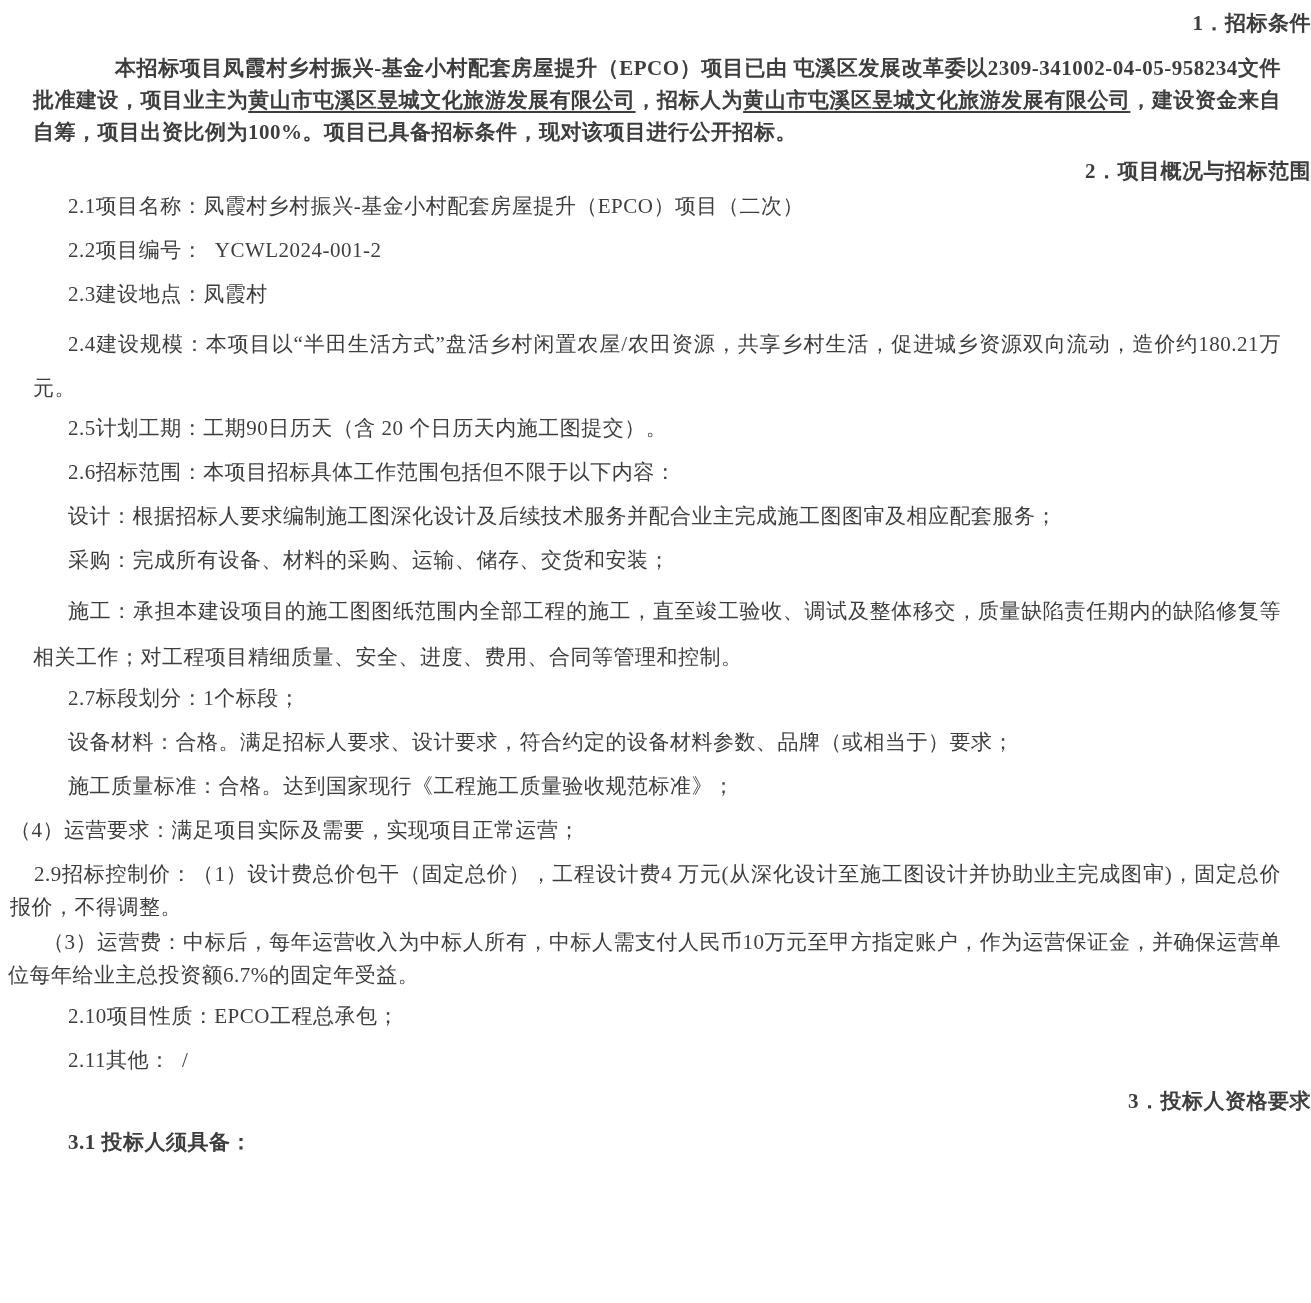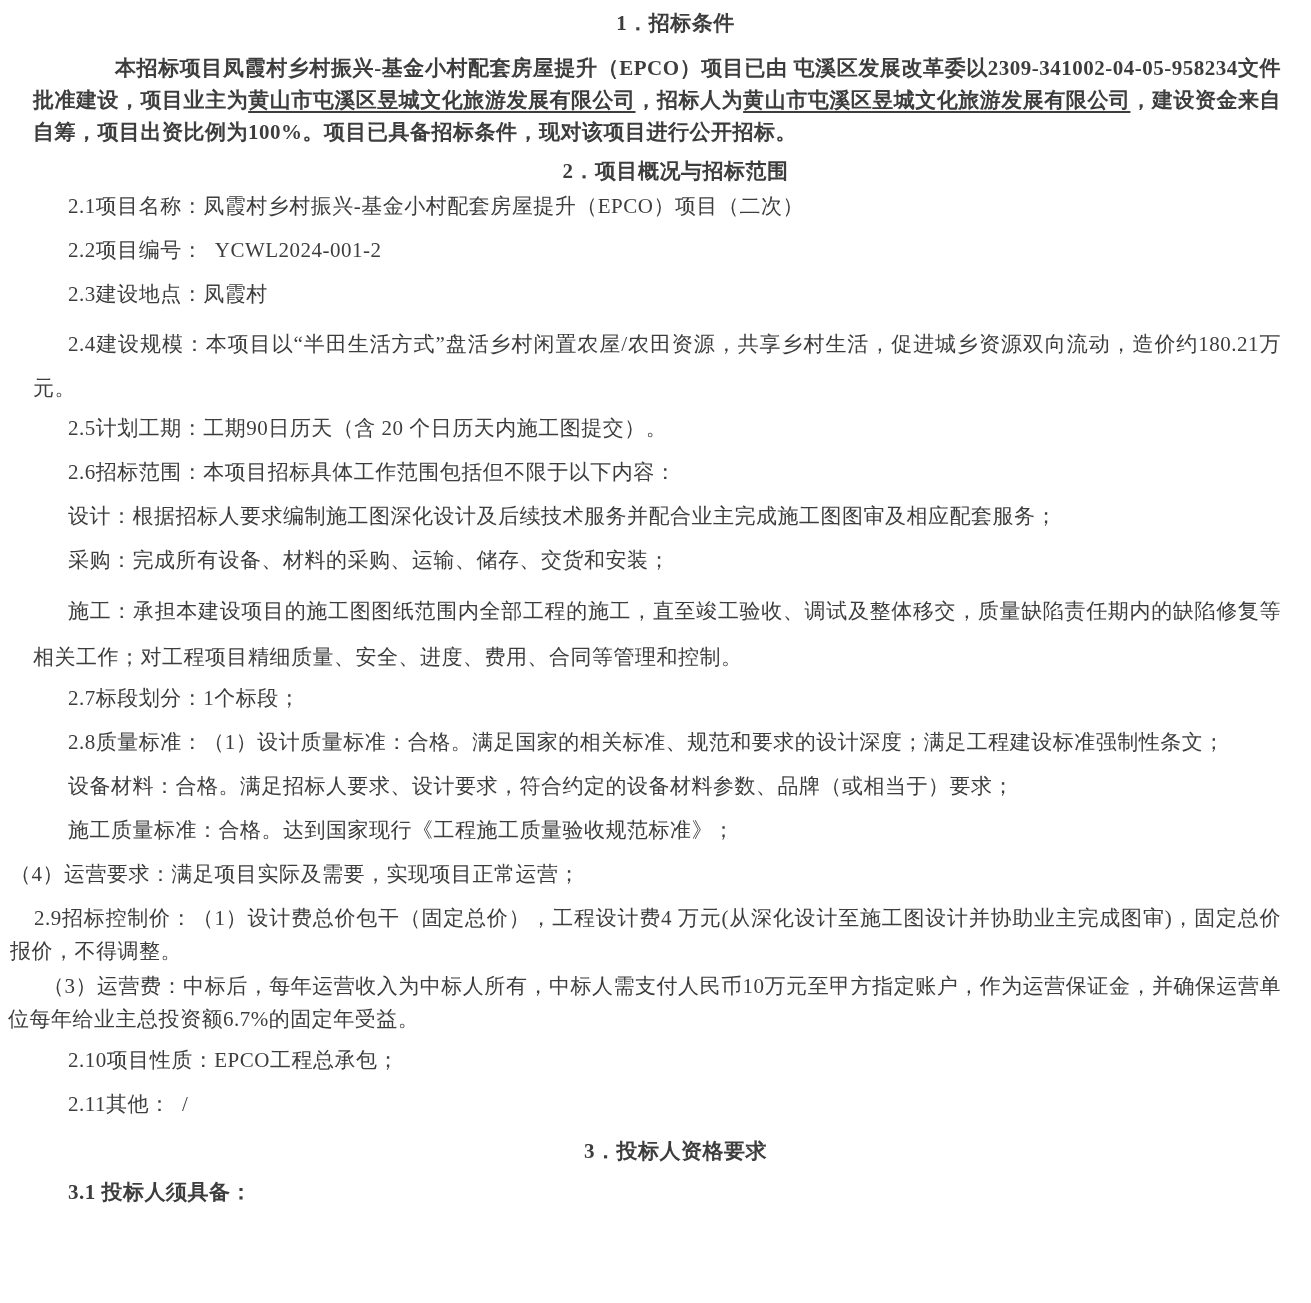--- a/index.html
+++ b/index.html
@@ -27,41 +27,41 @@
     white-space: pre-wrap;
     word-break: break-all;
   }
   .heading {
     font-weight: 700;
     font-size: 21px;
     margin: 0 0 14px 0;
     padding-left: 40px;
     text-indent: 0;
     line-height: 30px;
-    text-align: center;
+    text-align: right;
   }
   .h2m { margin-bottom: 4px; }
   .h3m { margin-bottom: 10px; }
   .intro {
     text-indent: 82px;
     line-height: 32px;
     margin-bottom: 8px;
     font-weight: bold;
   }
   .u {
     text-decoration: underline;
     text-underline-offset: 4px;
   }
   .wrap44 { line-height: 44px; margin-bottom: 2px; }
   .wrap46 { line-height: 46px; margin-bottom: 2px; }
   .t4  { margin-left: 10px; text-indent: 0;  margin-bottom: 12px; }
   .t29 { margin-left: 10px; text-indent: 24px; margin-bottom: 2px; line-height: 33px; }
   .t23 { margin-left: 8px;  text-indent: 35px; margin-bottom: 2px; line-height: 33px; }
   .t23b{ margin-left: 8px;  text-indent: 35px; margin-bottom: 8px; line-height: 33px; font-family: Liberation Serif, serif; }
-  .mb10 { margin-bottom: 16px; }
+  .mb10 { margin-bottom: 10px; }
   .sub {
     font-weight: 700;
     padding-left: 68px;
     margin-left: 0;
     text-indent: 0;
     text-align: left;
   }
 </style>
 </head>
 <body>
@@ -77,21 +77,20 @@
   <div class="para">2.1项目名称：凤霞村乡村振兴-基金小村配套房屋提升（EPCO）项目（二次）</div>
   <div class="para">2.2项目编号：  YCWL2024-001-2</div>
   <div class="para">2.3建设地点：凤霞村</div>
   <div class="para wrap44">2.4建设规模：本项目以“半田生活方式”盘活乡村闲置农屋/农田资源，共享乡村生活，促进城乡资源双向流动，造价约180.21万元。</div>
   <div class="para">2.5计划工期：工期90日历天（含 20 个日历天内施工图提交）。</div>
   <div class="para">2.6招标范围：本项目招标具体工作范围包括但不限于以下内容：</div>
   <div class="para">设计：根据招标人要求编制施工图深化设计及后续技术服务并配合业主完成施工图图审及相应配套服务；</div>
   <div class="para">采购：完成所有设备、材料的采购、运输、储存、交货和安装；</div>
   <div class="para wrap46">施工：承担本建设项目的施工图图纸范围内全部工程的施工，直至竣工验收、调试及整体移交，质量缺陷责任期内的缺陷修复等相关工作；对工程项目精细质量、安全、进度、费用、合同等管理和控制。</div>
   <div class="para">2.7标段划分：1个标段；</div>
-  <div class="para">2.8质量标准：（1）设计质量标准：合格。满足国家的相关标准、规范和要求的设计深度；满足工程建设标准强制性条文；</div>
   <div class="para">设备材料：合格。满足招标人要求、设计要求，符合约定的设备材料参数、品牌（或相当于）要求；</div>
   <div class="para">施工质量标准：合格。达到国家现行《工程施工质量验收规范标准》；</div>
   <div class="para t4">（4）运营要求：满足项目实际及需要，实现项目正常运营；</div>
   <div class="para t29">2.9招标控制价：（1）设计费总价包干（固定总价），工程设计费4 万元(从深化设计至施工图设计并协助业主完成图审)，固定总价报价，不得调整。</div>
   <div class="para t23b">（3）运营费：中标后，每年运营收入为中标人所有，中标人需支付人民币10万元至甲方指定账户，作为运营保证金，并确保运营单位每年给业主总投资额6.7%的固定年受益。</div>
   <div class="para">2.10项目性质：EPCO工程总承包；</div>
   <div class="para mb10">2.11其他：  /</div>
 
   <div class="para heading h3m">3．投标人资格要求</div>
   <div class="para sub">3.1 投标人须具备：</div>

